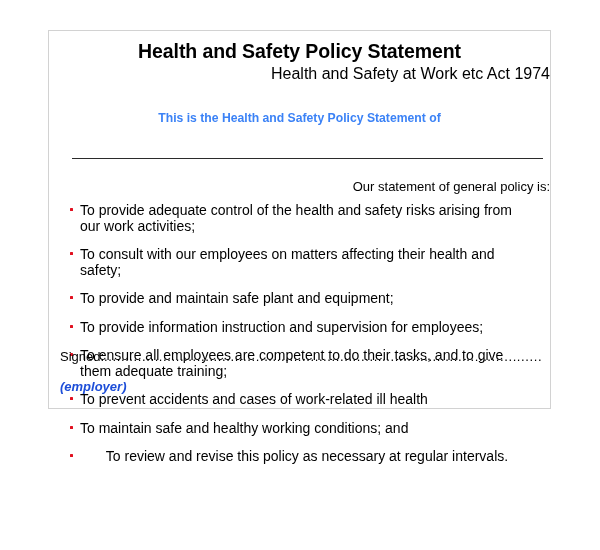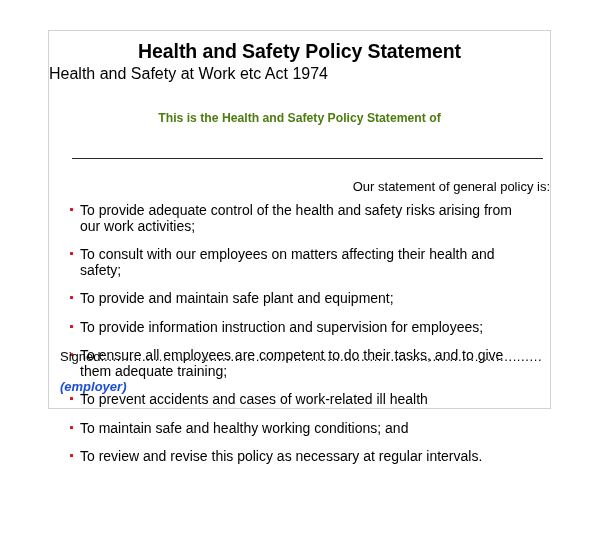--- a/index.html
+++ b/index.html
@@ -51,35 +51,35 @@
     font-weight: bold;
     letter-spacing: -0.1px;
     color: #000000;
   }
 
   .doc-subtitle {
     position: absolute;
     left: 0;
     top: 34px;
     width: 100%;
-    text-align: left;
+    text-align: right;
     font-size: 16px;
     font-weight: normal;
     color: #000000;
   }
 
   .doc-intro {
     position: absolute;
     left: 0;
     top: 80px;
     width: 100%;
     text-align: center;
     font-size: 12.2px;
     font-weight: bold;
-    color: #4d7c0f;
+    color: #3b82f6;
   }
 
   .signature-rule {
     position: absolute;
     left: 23px;
     top: 127px;
     width: 471px;
     height: 0;
     border-top: 1.6px solid #2b2b2b;
   }
@@ -105,20 +105,21 @@
   .policy-item {
     position: relative;
     padding-left: 12px;
     margin-bottom: 13px;
     font-size: 14px;
     line-height: 15.5px;
     color: #000000;
   }
   .policy-item:last-child {
     margin-bottom: 3px;
+    text-align: center;
   }
 
   .bullet-marker {
     position: absolute;
     left: 2px;
     top: 5px;
     width: 3.4px;
     height: 3.4px;
     background: #e11020;
     border-radius: 0.5px;

